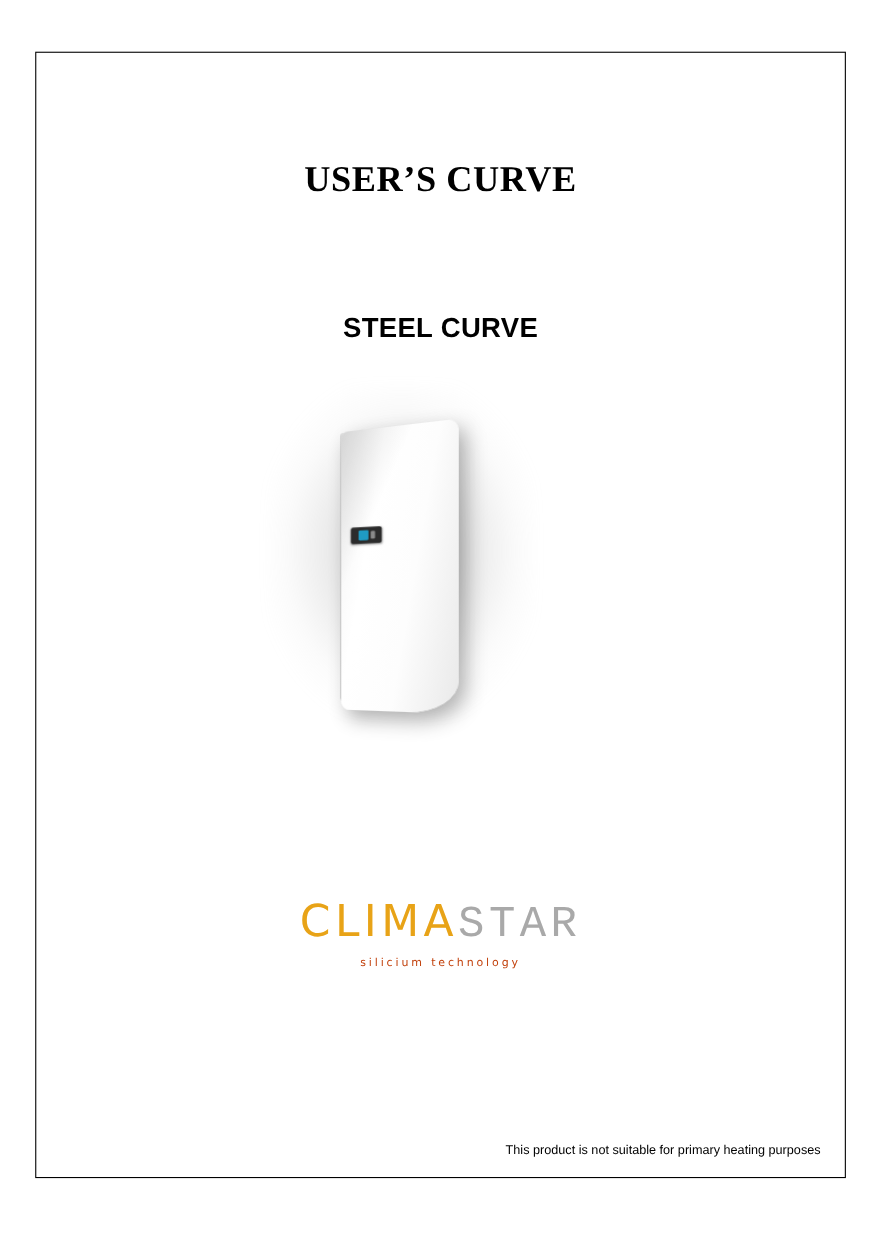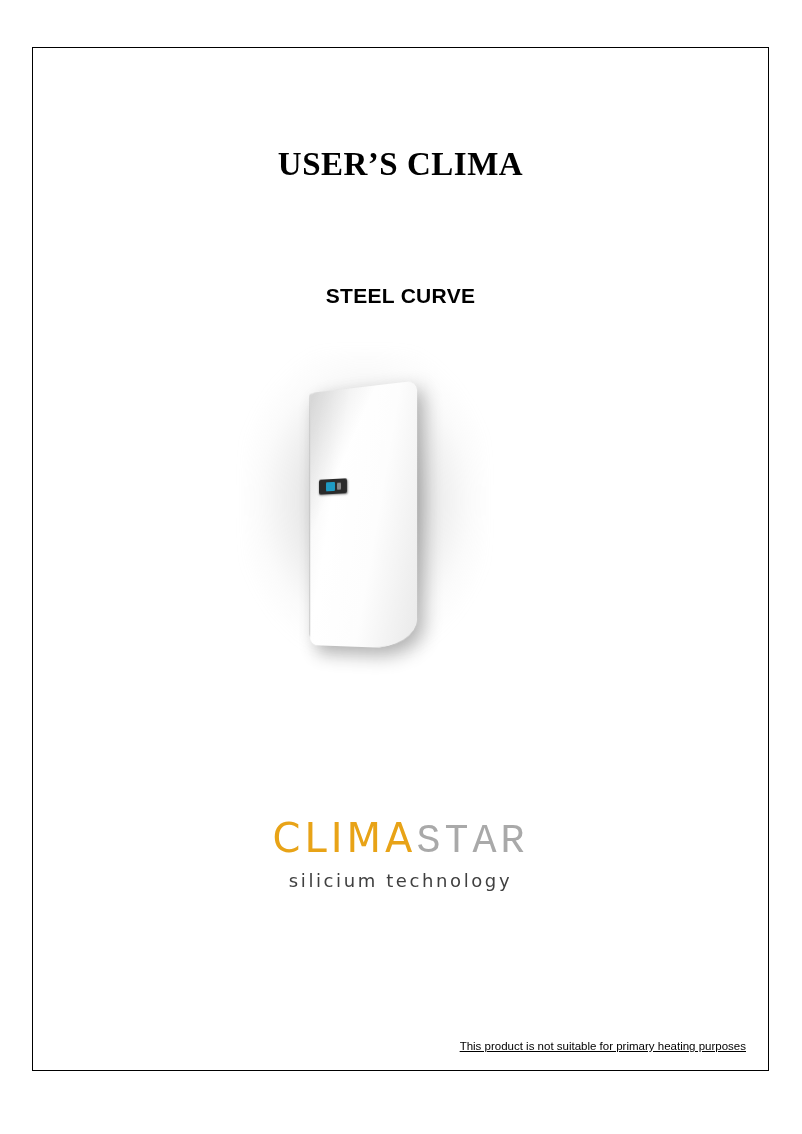--- a/index.html
+++ b/index.html
@@ -47,21 +47,21 @@
     color: #000000;
   }
   .title-sub {
     position: absolute;
     top: 236px;
     left: 0;
     width: 100%;
     text-align: center;
     font-family: "Liberation Sans", sans-serif;
     font-weight: bold;
-    font-size: 21px;
+    font-size: 25px;
     letter-spacing: 0.3px;
     color: #000000;
   }
 
   
   .product-photo {
     position: absolute;
     left: 182px;
     top: 283px;
     width: 300px;
@@ -166,44 +166,43 @@
     font-weight: 400;
   }
   .logo-star {
     color: #A9A9A9;
     font-weight: 400;
     font-family: Liberation Mono, monospace;
   }
   .logo-tagline {
     margin-top: 8px;
     font-family: "DejaVu Sans", sans-serif;
-    font-size: 18px;
+    font-size: 10px;
     letter-spacing: 2.6px;
-    color: #404040;
+    color: #c2410c;
   }
 
   
   .footer-note {
     position: absolute;
     right: 22px;
     bottom: 18px;
     font-family: "Liberation Sans", sans-serif;
     font-size: 11.5px;
     color: #000000;
     text-align: right;
-    text-decoration: underline;
   }
 </style>
 </head>
 <body>
 
 <div class="page">
   <div class="page-inner">
 
-    <div class="title-main">USER’S CLIMA</div>
+    <div class="title-main">USER’S CURVE</div>
 
     <div class="title-sub">STEEL CURVE</div>
 
     <div class="product-photo">
       <div class="photo-glow"></div>
       <div class="heater">
         <div class="heater-edge"></div>
         <div class="heater-body"></div>
         <div class="heater-shade"></div>
       </div>

